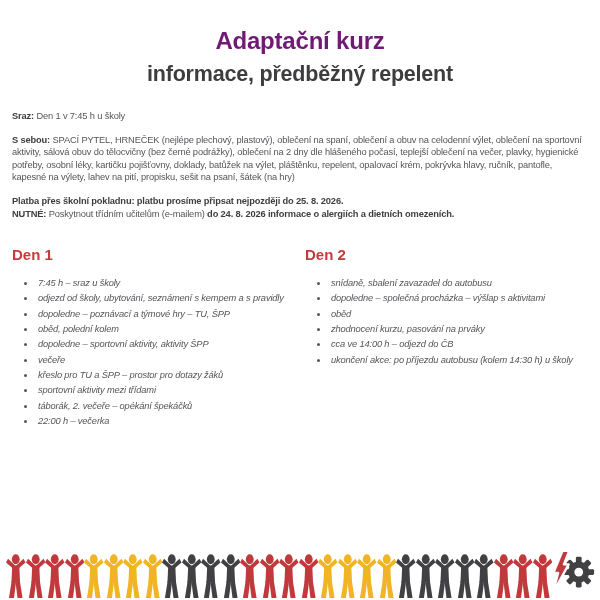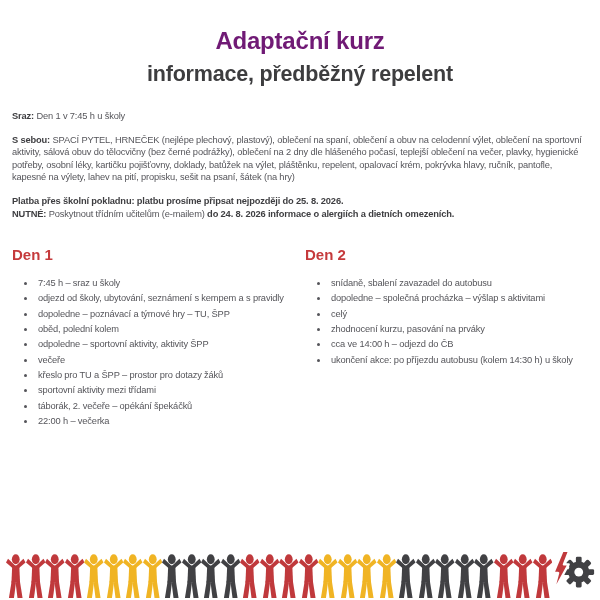--- a/index.html
+++ b/index.html
@@ -24,21 +24,21 @@
     letter-spacing:-0.15px;
   }
   .para.first{margin-top:23px;}
   .para b{color:#3e3e41;font-weight:700;}
   .days{display:grid;grid-template-columns:293px 1fr;margin-top:26px;}
   .day-heading{margin:0;font-size:15px;font-weight:700;color:#c53a3c;}
   ul.bullets{
     margin:13px 0 0;padding:0 0 0 24px;list-style:disc;
     font-size:9.3px;line-height:15.3px;color:#55555a;letter-spacing:-0.15px;
   }
-  ul.bullets li{padding-left:2px;}
+  ul.bullets li{padding-left:2px;font-style:italic;}
   .footer{position:absolute;left:6px;bottom:2px;height:45px;display:flex;align-items:flex-end;}
   .people-chain{display:flex;height:44px;}
   .people-chain svg{display:block;}
   .logo{position:absolute;right:3px;bottom:3px;width:48px;height:47px;}
 </style>
 </head>
 <body>
 
 <div class="page">
 
@@ -62,34 +62,34 @@
     </div>
 
     <div class="days">
       <div>
         <h3 class="day-heading">Den 1</h3>
         <ul class="bullets">
             <li>7:45 h – sraz u školy</li>
             <li>odjezd od školy, ubytování, seznámení s kempem a s pravidly</li>
             <li>dopoledne – poznávací a týmové hry – TU, ŠPP</li>
             <li>oběd, polední kolem</li>
-            <li>odpoledne – sportovní aktivity, aktivity ŠPP</li>
+            <li>dopoledne – sportovní aktivity, aktivity ŠPP</li>
             <li>večeře</li>
             <li>křeslo pro TU a ŠPP – prostor pro dotazy žáků</li>
             <li>sportovní aktivity mezi třídami</li>
             <li>táborák, 2. večeře – opékání špekáčků</li>
             <li>22:00 h – večerka</li>
           </ul>
       </div>
       <div>
         <h3 class="day-heading">Den 2</h3>
         <ul class="bullets">
             <li>snídaně, sbalení zavazadel do autobusu</li>
             <li>dopoledne – společná procházka – výšlap s aktivitami</li>
-            <li>celý</li>
+            <li>oběd</li>
             <li>zhodnocení kurzu, pasování na prváky</li>
             <li>cca ve 14:00 h – odjezd do ČB</li>
             <li>ukončení akce: po příjezdu autobusu (kolem 14:30 h) u školy</li>
           </ul>
       </div>
     </div>
   </div>
 
   <svg width="0" height="0" style="position:absolute" aria-hidden="true">
     <defs>

